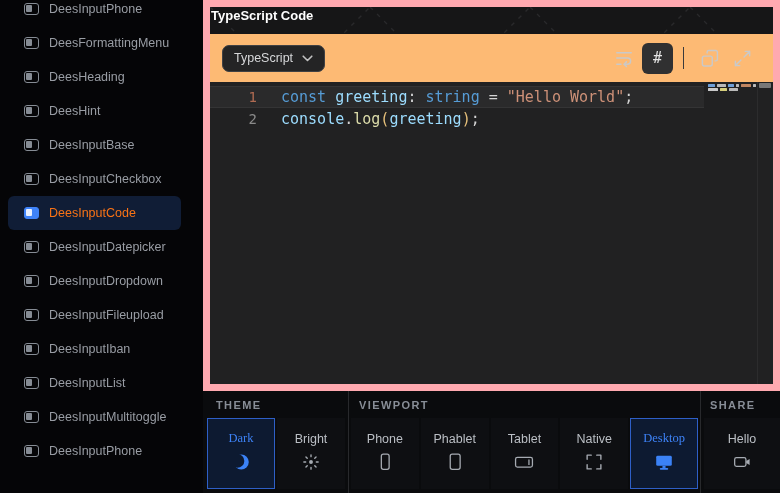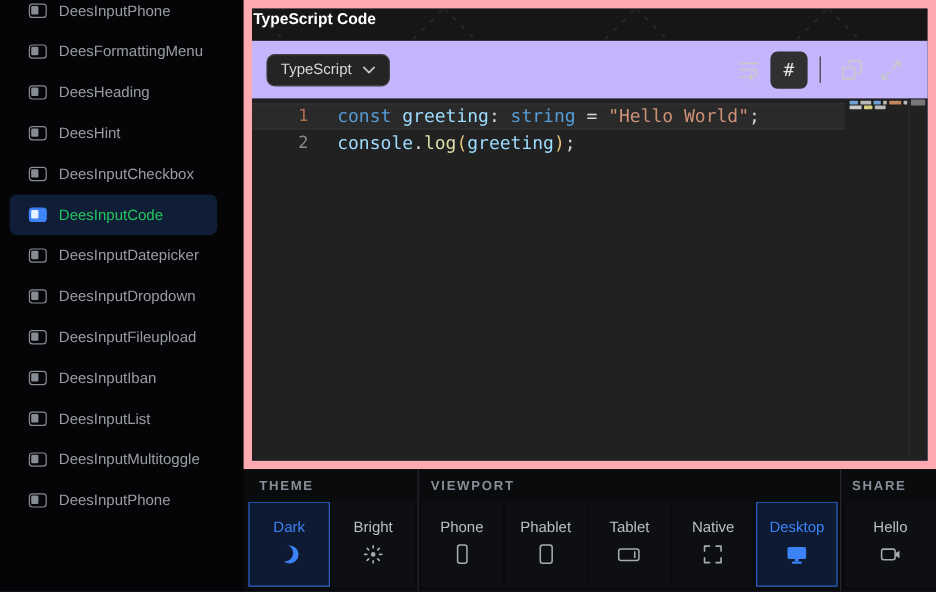--- a/index.html
+++ b/index.html
@@ -8,29 +8,29 @@
   .stage{position:relative;width:780px;height:493px;background:#08090b;overflow:hidden;}
 
   
   .sidebar{position:absolute;left:0;top:0;width:203px;height:493px;background:#050507;overflow:hidden;}
   .side-list{position:absolute;left:0;top:-8px;right:0;}
   .side-item{height:34px;display:flex;align-items:center;margin:0 22px 0 8px;padding-left:16px;
     border-radius:6px;color:#999da4;font-size:12.5px;cursor:pointer;}
   .side-item .ci{width:15px;height:12px;border:1.5px solid #868c94;border-radius:3px;position:relative;
     margin-right:10px;flex:none;}
   .side-item .ci i{position:absolute;left:1px;top:1px;width:5.5px;height:6.5px;background:#868c94;border-radius:1px;}
-  .side-item.selected{background:#101d36;color:#22c55e;}
+  .side-item.selected{background:#101d36;color:#f97316;}
   .side-item.selected .ci{border-color:#3f83f8;background:#3f83f8;}
   .side-item.selected .ci i{background:#e8f0ff;}
 
   
   .demo{position:absolute;left:203px;top:0;width:577px;height:391px;border:7px solid #ffa9b0;background:#161617;}
   .lattice{position:absolute;inset:0;width:100%;height:100%;opacity:.85;}
   .demo-title{position:absolute;left:1px;top:1px;margin:0;font-size:13px;font-weight:700;color:#fff;z-index:2;}
-  .code-panel{position:absolute;left:0;right:0;top:27px;bottom:0;background:#c4b5fd;z-index:1;}
+  .code-panel{position:absolute;left:0;right:0;top:27px;bottom:0;background:#fdba74;z-index:1;}
 
   .code-toolbar{height:48px;display:flex;align-items:center;padding:0 16px 0 12px;}
   .lang-select{height:27px;display:inline-flex;align-items:center;gap:9px;padding:0 11px;
     background:#242425;border:1px solid #404144;border-radius:7px;color:#d7d8da;font-size:12.5px;
     font-family:"Liberation Sans", sans-serif;cursor:pointer;}
   .tools{margin-left:auto;display:flex;align-items:center;gap:3px;}
   .icon-btn{width:30px;height:30px;display:grid;place-items:center;background:transparent;border:none;
     border-radius:6px;cursor:pointer;padding:0;}
   .icon-btn.active{background:#303031;width:31px;height:31px;}
   .icon-btn .hash{font-size:15px;color:#e3e3e3;font-family:"DejaVu Sans Mono", monospace;}
@@ -51,21 +51,21 @@
 
   
   .controls{position:absolute;left:203px;top:391px;right:0;bottom:0;background:#0a0b0d;display:flex;}
   .group{display:flex;flex-direction:column;}
   .group-label{height:27px;display:flex;align-items:center;font-size:11px;letter-spacing:1.4px;
     color:#888e97;font-weight:700;}
   .tiles{display:flex;height:71px;}
   .tile{width:68px;margin-right:2px;background:#0e0f12;border:none;display:flex;flex-direction:column;
     align-items:center;justify-content:center;gap:5px;color:#bbbfc5;font-size:12.5px;
     font-family:"Liberation Sans", sans-serif;cursor:pointer;padding:0;}
-  .tile.selected{background:#0d1a31;box-shadow:inset 0 0 0 1px #2e5fc7;color:#3d82f6;}
+  .tile.selected{background:#0d1a31;box-shadow:inset 0 0 0 1px #2e5fc7;color:#3d82f6;font-family:Liberation Serif, serif;}
   .g-theme{width:145px;}
   .g-theme .group-label{padding-left:13px;}
   .g-theme .tiles{padding-left:4px;}
   .g-viewport{width:351px;}
   .g-viewport .group-label{padding-left:10px;}
   .g-viewport .tiles{padding-left:2px;}
   .g-share{flex:1;}
   .g-share .group-label{padding-left:9px;}
   .g-share .tiles{padding-left:3px;}
   .g-share .tile{flex:1;margin-right:0;}
@@ -94,20 +94,26 @@
           <span class="ci">
             <i></i>
           </span>
           <span>DeesHeading</span>
         </div>
         <div class="side-item">
           <span class="ci">
             <i></i>
           </span>
           <span>DeesHint</span>
+        </div>
+        <div class="side-item">
+          <span class="ci">
+            <i></i>
+          </span>
+          <span>DeesInputBase</span>
         </div>
         <div class="side-item">
           <span class="ci">
             <i></i>
           </span>
           <span>DeesInputCheckbox</span>
         </div>
         <div class="side-item selected">
           <span class="ci">
             <i></i>

